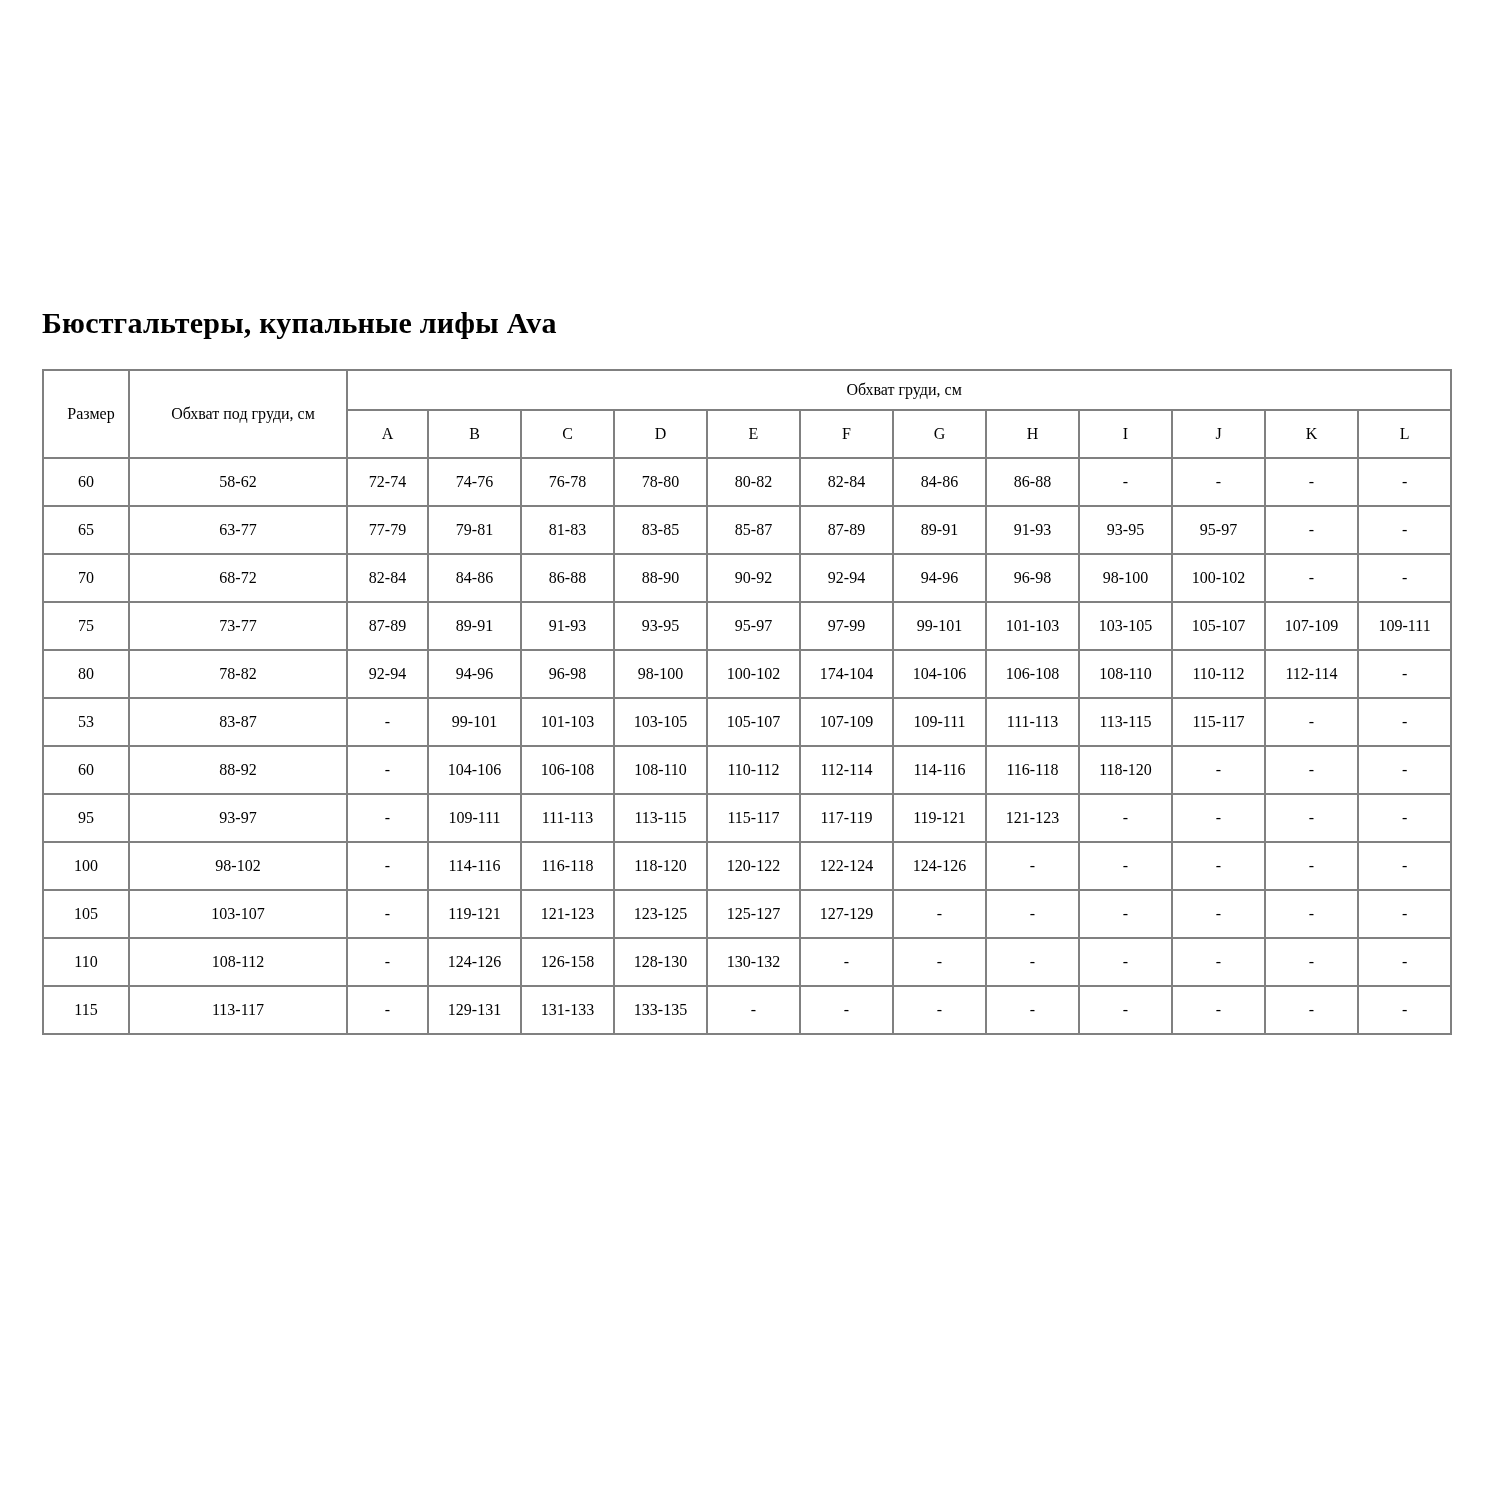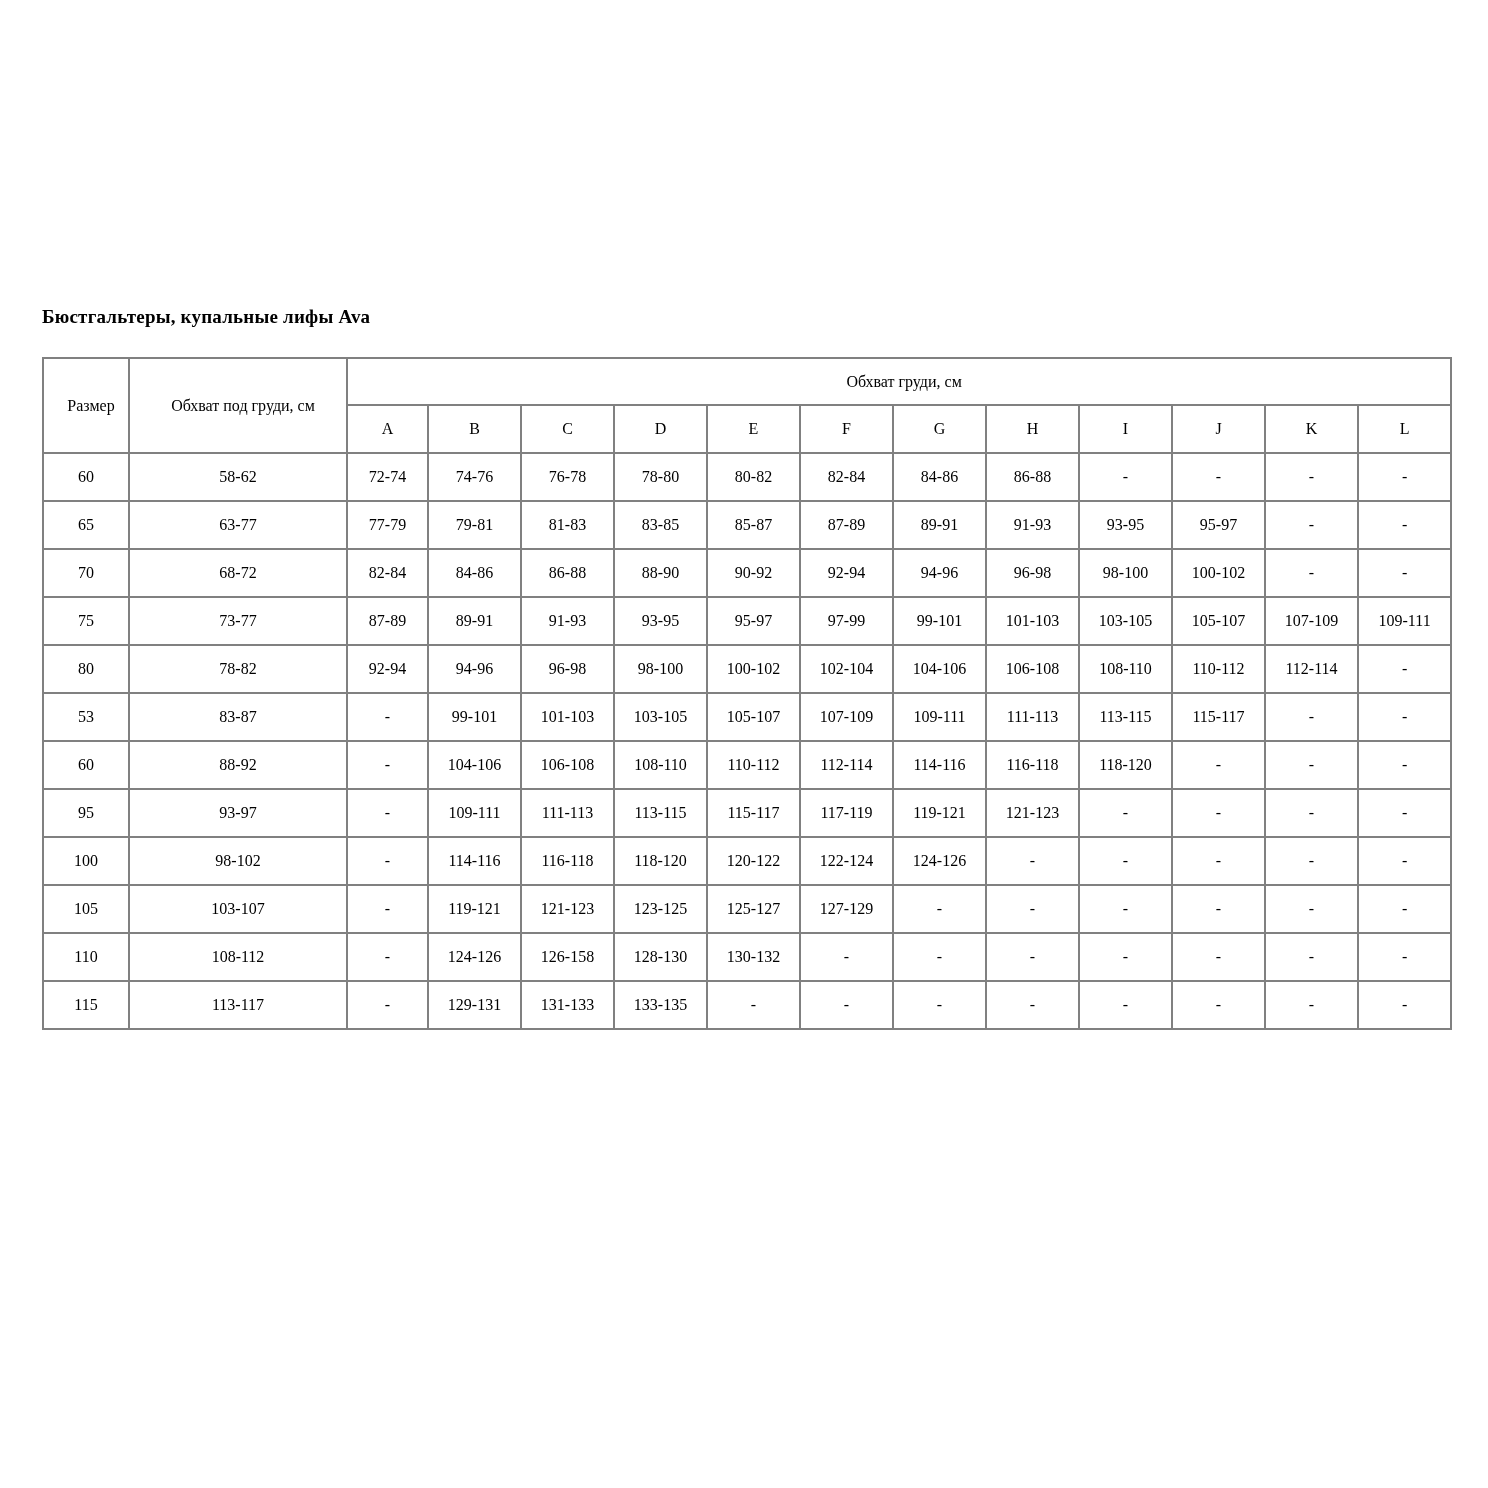--- a/index.html
+++ b/index.html
@@ -5,41 +5,41 @@
   * { margin: 0; padding: 0; box-sizing: border-box; }
   html, body {
     width: 1488px; height: 1488px;
     background: #ffffff;
     font-family: "Liberation Serif", "DejaVu Serif", serif;
     color: #000000;
     overflow: hidden;
   }
   .page { padding: 306px 40px 0 42px; }
   .page-title {
-    font-size: 19px;
+    font-size: 30px;
     font-weight: bold;
     letter-spacing: 0.2px;
     margin-bottom: 29px;
   }
   table.size-chart {
     border-collapse: collapse;
     table-layout: fixed;
     width: 1406px;
     font-size: 16px;
   }
   table.size-chart th,
   table.size-chart td {
     border: 2px solid #808080;
     text-align: center;
     vertical-align: middle;
     font-weight: normal;
     padding: 0 2px;
     overflow: hidden;
   }
-  thead tr.group-row th { height: 47px; padding-left: 12px; }
+  thead tr.group-row th { height: 40px; padding-left: 12px; }
   thead tr.letter-row th { height: 48px; }
   tbody td { height: 48px; }
 </style>
 </head>
 <body>
 
 <div class="page">
   <h1 class="page-title">Бюстгальтеры, купальные лифы Ava</h1>
 
   <table class="size-chart">
@@ -146,21 +146,21 @@
           <td>109-111</td>
         </tr>
         <tr>
           <td>80</td>
           <td>78-82</td>
           <td>92-94</td>
           <td>94-96</td>
           <td>96-98</td>
           <td>98-100</td>
           <td>100-102</td>
-          <td>102-104</td>
+          <td>174-104</td>
           <td>104-106</td>
           <td>106-108</td>
           <td>108-110</td>
           <td>110-112</td>
           <td>112-114</td>
           <td>-</td>
         </tr>
         <tr>
           <td>53</td>
           <td>83-87</td>

